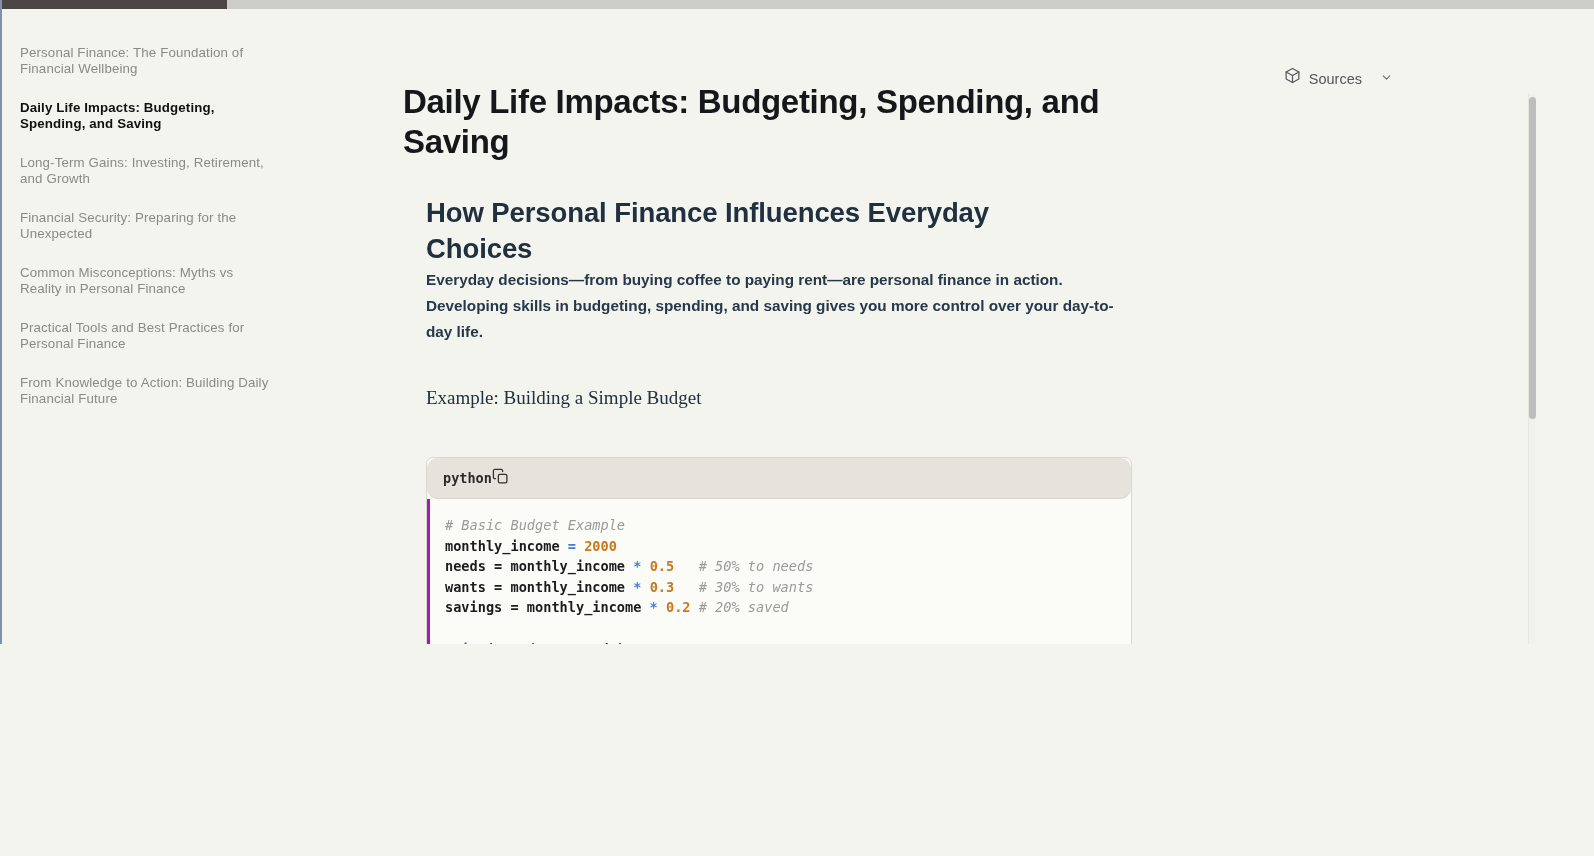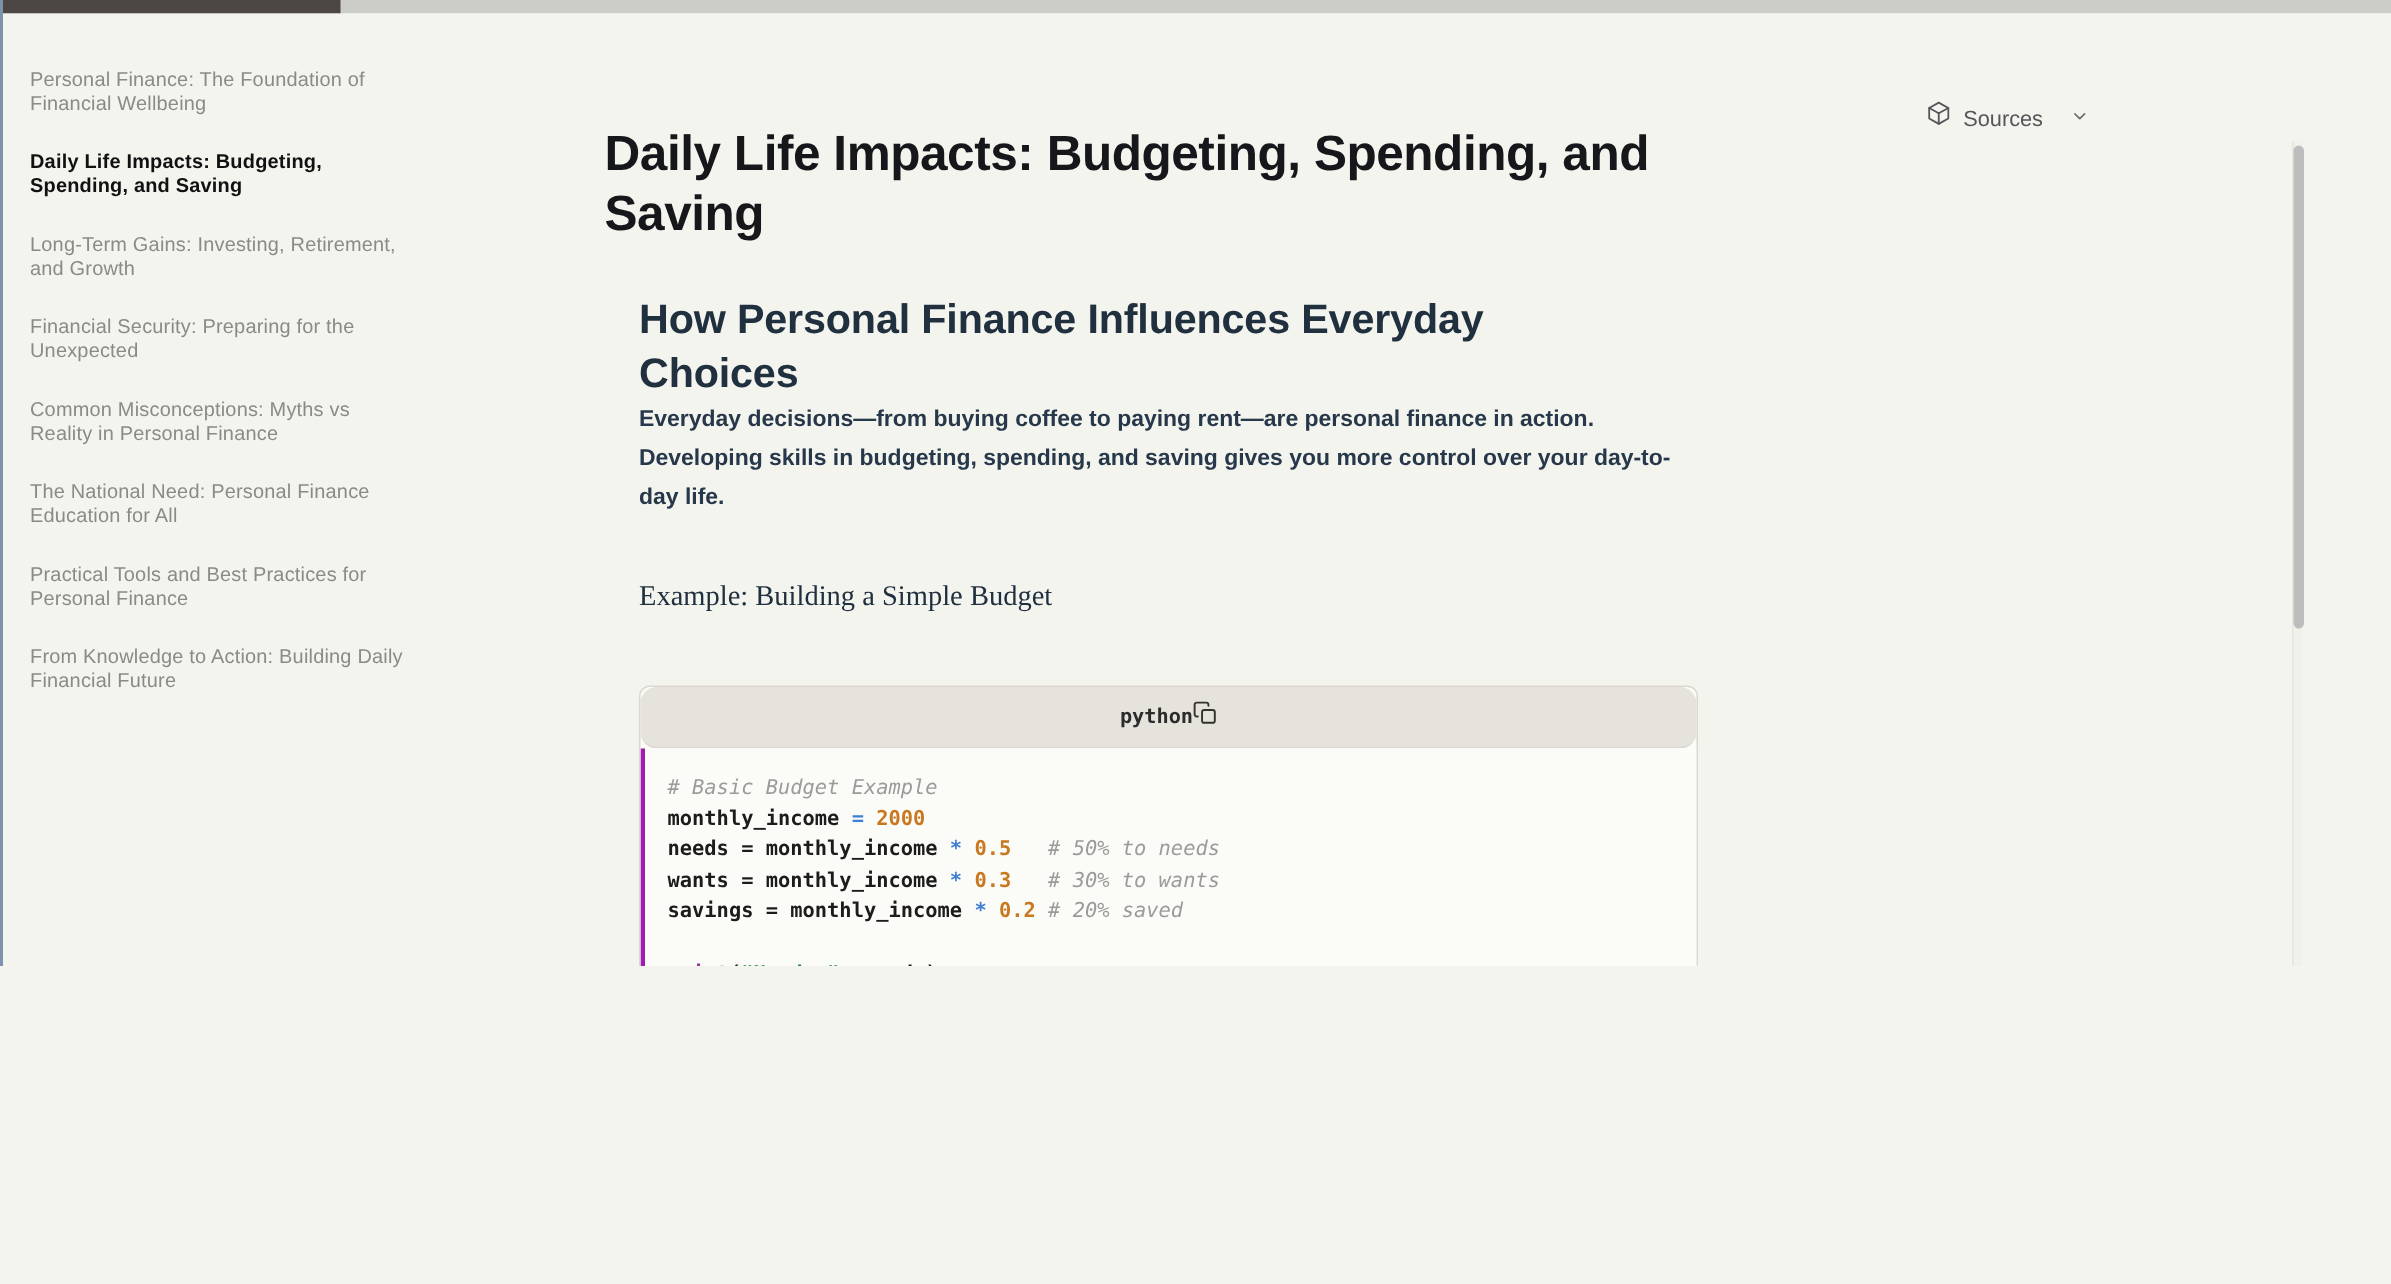--- a/index.html
+++ b/index.html
@@ -148,21 +148,21 @@
     border-radius: 7px;
     overflow: hidden;
     background: #fbfbf8;
   }
   .code-head {
     height: 41px;
     background: #e6e2dc;
     border-bottom: 1px solid #d9d7d0;
     display: flex;
     align-items: center;
-    justify-content: center;
+    justify-content: flex-start;
     padding: 0 15px 0 16px;
     border-radius: 11px;
   }
   .code-lang {
     font-family: "DejaVu Sans Mono", monospace;
     font-size: 13.5px;
     font-weight: bold;
     color: #2b2b2b;
   }
   .copy-btn { cursor: pointer; display: block; }
@@ -247,21 +247,20 @@
   </div>
 
   <div class="page-body">
 
     <nav class="sidebar">
       <div class="nav-item">Personal Finance: The Foundation of Financial Wellbeing</div>
       <div class="nav-item active">Daily Life Impacts: Budgeting, Spending, and Saving</div>
       <div class="nav-item">Long-Term Gains: Investing, Retirement, and Growth</div>
       <div class="nav-item">Financial Security: Preparing for the Unexpected</div>
       <div class="nav-item">Common Misconceptions: Myths vs Reality in Personal Finance</div>
-      <div class="nav-item">The National Need: Personal Finance Education for All</div>
       <div class="nav-item">Practical Tools and Best Practices for Personal Finance</div>
       <div class="nav-item">From Knowledge to Action: Building Daily Financial Future</div>
     </nav>
 
     <div class="sources-btn">
       <span class="box-ico">
         <svg width="17" height="17" viewBox="0 0 24 24" fill="none" stroke="#55555a" stroke-width="1.7" stroke-linecap="round" stroke-linejoin="round">
           <path d="M12 2 L21 7 L12 12 L3 7 Z"></path>
           <path d="M3 7 v10 l9 5 l9 -5 V7"></path>
           <path d="M12 12 v10"></path>

